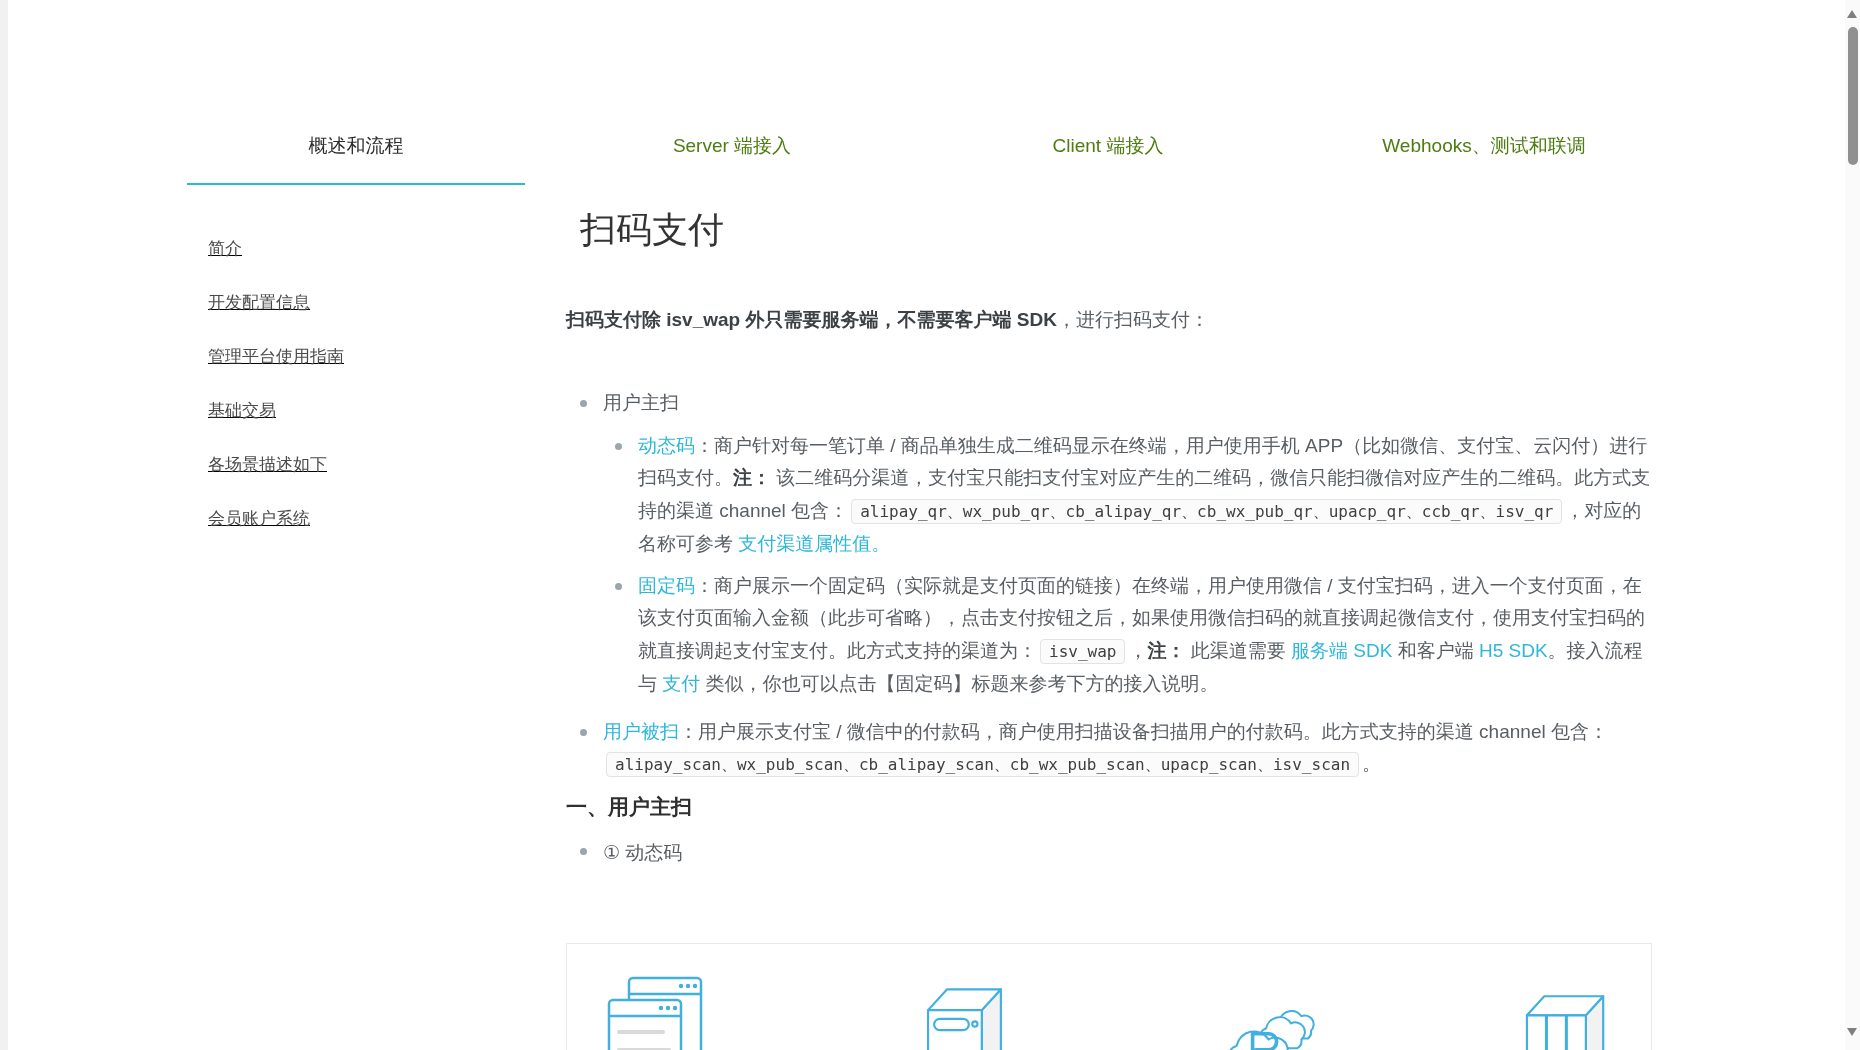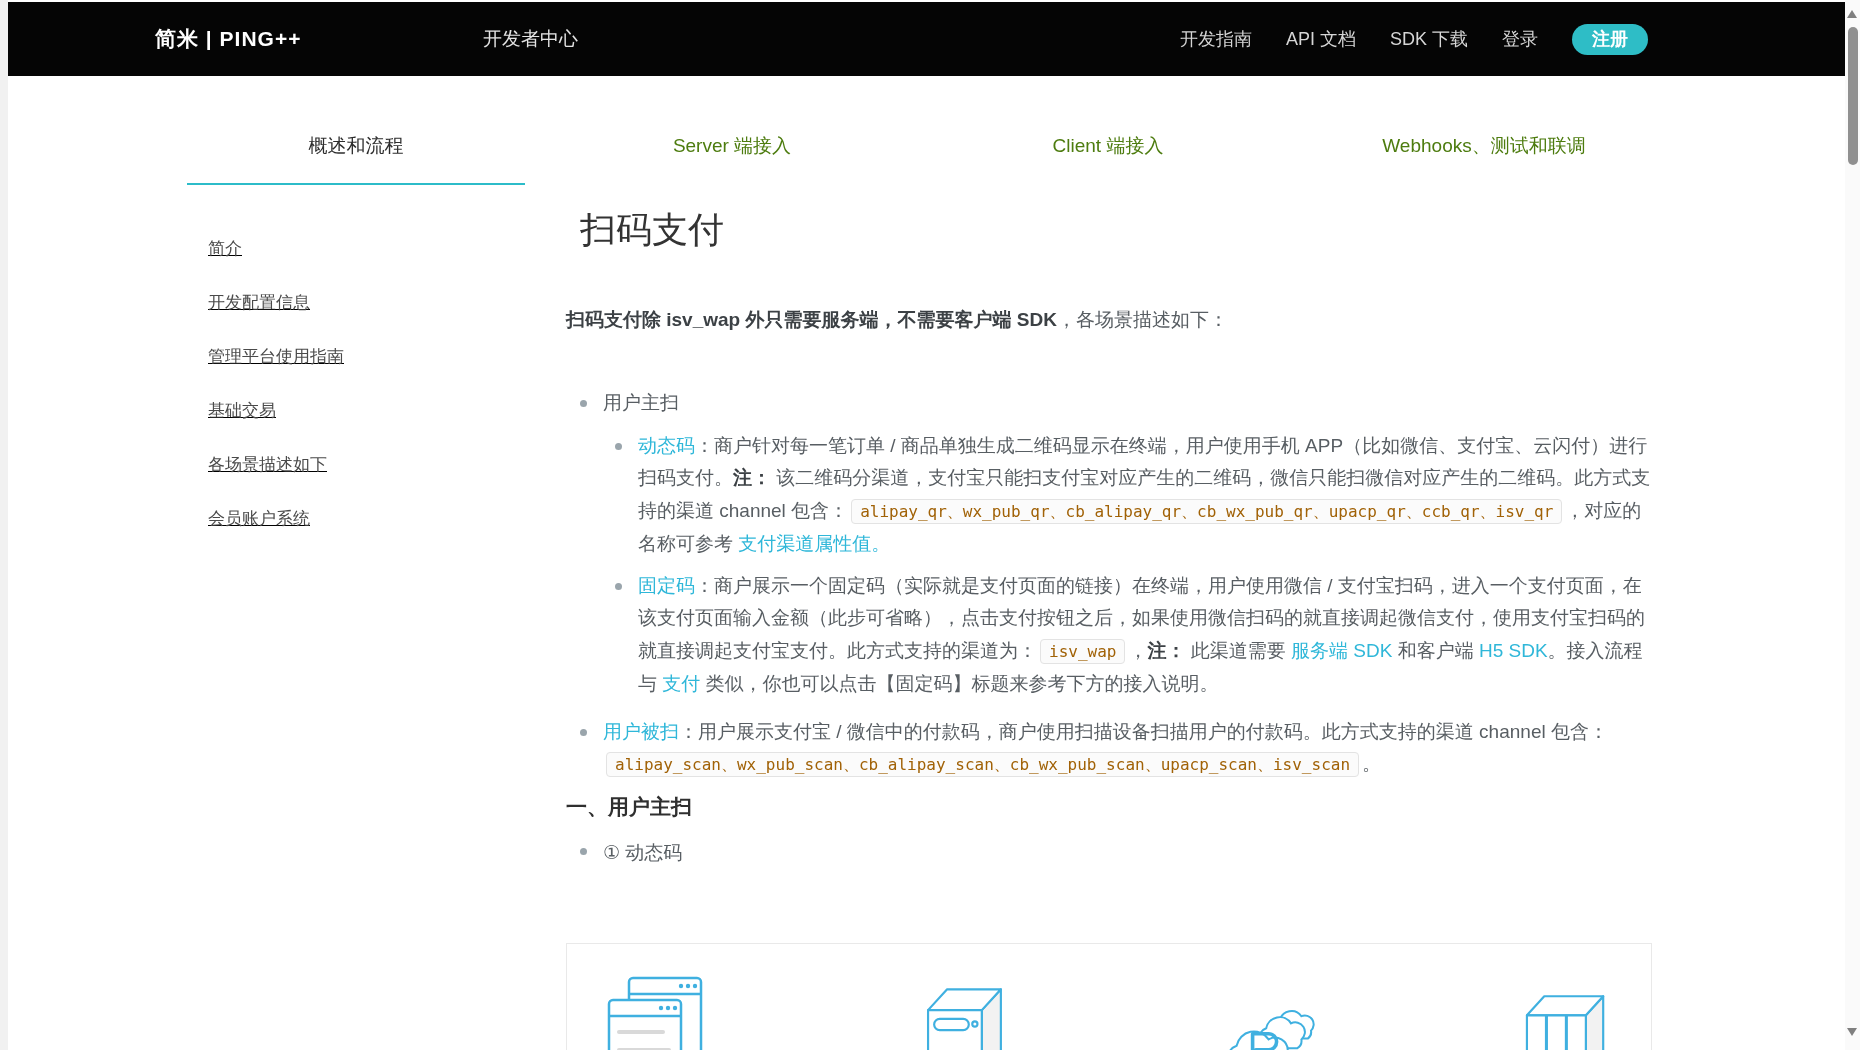--- a/index.html
+++ b/index.html
@@ -30,21 +30,21 @@
   .sidebar { position:absolute; left:200px; top:222px; width:260px;text-decoration:underline; }
   .sidebar-item { list-style:none; height:54px; line-height:54px; font-size:17px; color:#4a4a4a; cursor:pointer; }
 
   
   .content { position:absolute; left:558px; top:0; width:1092px; height:1050px; }
   .doc-title { position:absolute; left:14px; top:206px; font-size:36px; font-weight:400; color:#333333; }
   .intro { position:absolute; left:0; top:304px; width:1090px; font-size:19px; line-height:32px; color:#585e63; }
   .seg-bold { font-weight:700; color:#3c4145; }
   .seg-link { color:#2fb7d9; text-decoration:none; cursor:pointer; }
   .seg-code { font-family:"DejaVu Sans Mono","Liberation Mono",monospace; font-size:16px;
-    color:#a16207; background:#fbfbfb; border:1px solid #e3e3e3; border-radius:4px;
+    color:#404040; background:#fbfbfb; border:1px solid #e3e3e3; border-radius:4px;
     padding:2px 8px; margin:0 3px; -webkit-box-decoration-break:clone; box-decoration-break:clone; }
 
   .bullets { position:absolute; left:0; top:372px; width:1092px; }
   ul.l1, ul.l2 { list-style:none; }
   li.l1-item { position:relative; padding-left:37px; font-size:19px; line-height:32.5px;
     color:#585e63; margin-bottom:10px;margin-top:15px; }
   li.l1-item::before { content:''; position:absolute; left:14px; top:13px; width:7px; height:7px;
     border-radius:50%; background:#9aa5ac; }
   ul.l2 { margin-top:10px; }
   li.l2-item { position:relative; padding-left:35px; font-size:19px; line-height:32.5px;
@@ -71,52 +71,41 @@
     border-radius:5px; background:#909090; cursor:pointer; }
   .sb-arrow-down { position:absolute; left:2px; top:1028px; width:0; height:0;
     border-left:5.5px solid transparent; border-right:5.5px solid transparent;
     border-top:8px solid #7f7f7f; cursor:pointer; }
 </style>
 </head>
 <body>
 
 <div class="page">
 
-  <div class="navbar">
-    <div class="nav-logo">简米 | PING++</div>
-    <div class="nav-devcenter">开发者中心</div>
-    <div class="nav-right">
-      <span class="nav-link">开发指南</span>
-      <span class="nav-link">API 文档</span>
-      <span class="nav-link">SDK 下载</span>
-      <span class="nav-link">登录</span>
-      <button class="btn-register">注册</button>
-    </div>
-  </div>
 
   <div class="tabs">
     <div class="tab active">概述和流程</div>
     <div class="tab">Server 端接入</div>
     <div class="tab">Client 端接入</div>
     <div class="tab">Webhooks、测试和联调</div>
   </div>
 
   <ul class="sidebar">
     <li class="sidebar-item">简介</li>
     <li class="sidebar-item">开发配置信息</li>
     <li class="sidebar-item">管理平台使用指南</li>
     <li class="sidebar-item">基础交易</li>
     <li class="sidebar-item">各场景描述如下</li>
     <li class="sidebar-item">会员账户系统</li>
   </ul>
 
   <div class="content">
     <h1 class="doc-title">扫码支付</h1>
 
-    <p class="intro"><strong class="seg-bold">扫码支付除 isv_wap 外只需要服务端，不需要客户端 SDK</strong><span>，各场景描述如下：</span></p>
+    <p class="intro"><strong class="seg-bold">扫码支付除 isv_wap 外只需要服务端，不需要客户端 SDK</strong><span>，进行扫码支付：</span></p>
 
     <div class="bullets">
       <ul class="l1">
         <li class="l1-item">
           <span>用户主扫</span>
           <ul class="l2">
             <li class="l2-item"><a class="seg-link" href="#">动态码</a><span>：商户针对每一笔订单 / 商品单独生成二维码显示在终端，用户使用手机 APP（比如微信、支付宝、云闪付）进行扫码支付。</span><strong class="seg-bold">注：</strong><span> 该二维码分渠道，支付宝只能扫支付宝对应产生的二维码，微信只能扫微信对应产生的二维码。此方式支持的渠道 channel 包含：</span><code class="seg-code">alipay_qr、wx_pub_qr、cb_alipay_qr、cb_wx_pub_qr、upacp_qr、ccb_qr、isv_qr</code><span>，对应的名称可参考 </span><a class="seg-link" href="#">支付渠道属性值。</a></li>
             <li class="l2-item"><a class="seg-link" href="#">固定码</a><span>：商户展示一个固定码（实际就是支付页面的链接）在终端，用户使用微信 / 支付宝扫码，进入一个支付页面，在该支付页面输入金额（此步可省略），点击支付按钮之后，如果使用微信扫码的就直接调起微信支付，使用支付宝扫码的就直接调起支付宝支付。此方式支持的渠道为：</span><code class="seg-code">isv_wap</code><span>，</span><strong class="seg-bold">注：</strong><span> 此渠道需要 </span><a class="seg-link" href="#">服务端 SDK</a><span> 和客户端 </span><a class="seg-link" href="#">H5 SDK</a><span>。接入流程与 </span><a class="seg-link" href="#">支付</a><span> 类似，你也可以点击【固定码】标题来参考下方的接入说明。</span></li>
           </ul>
         </li>

